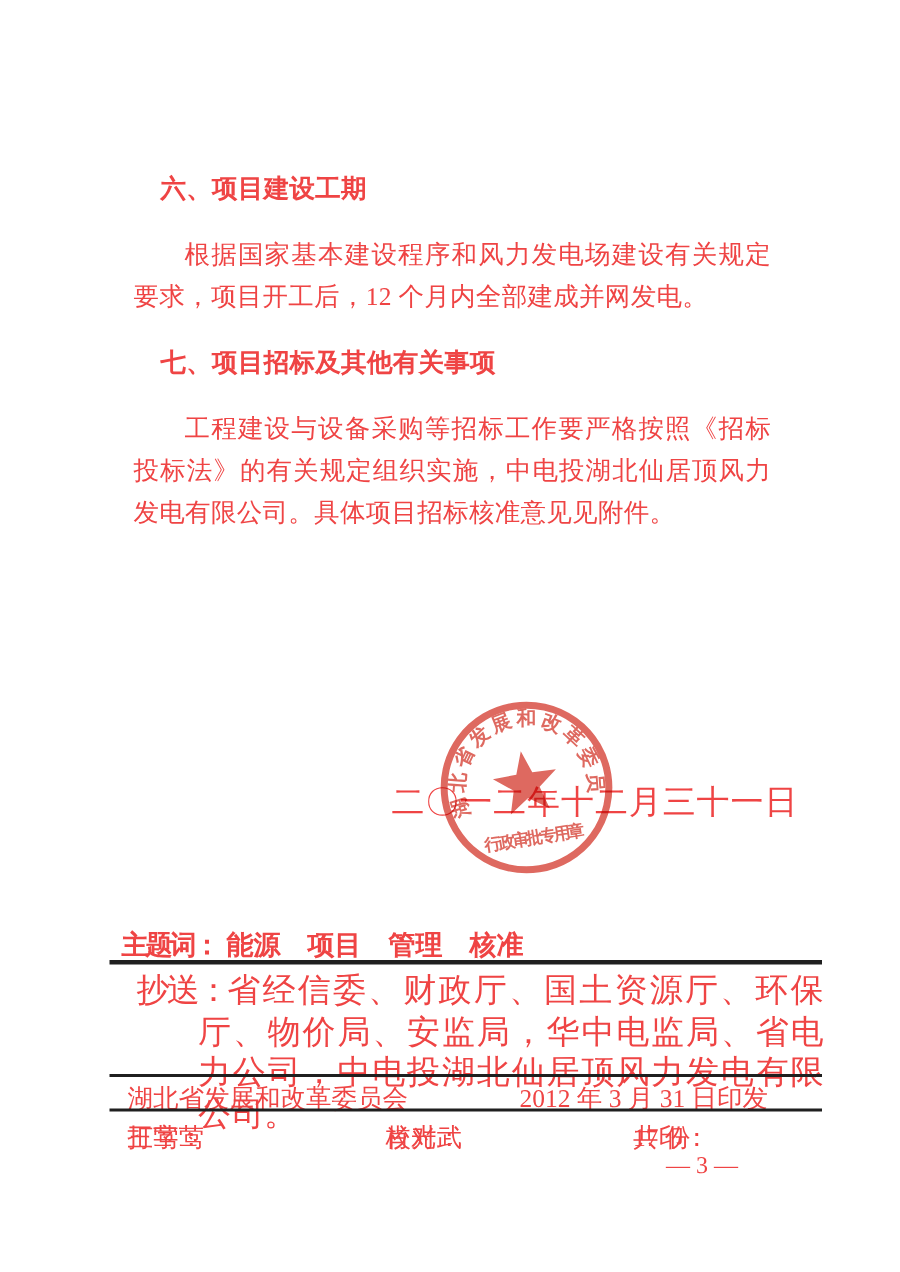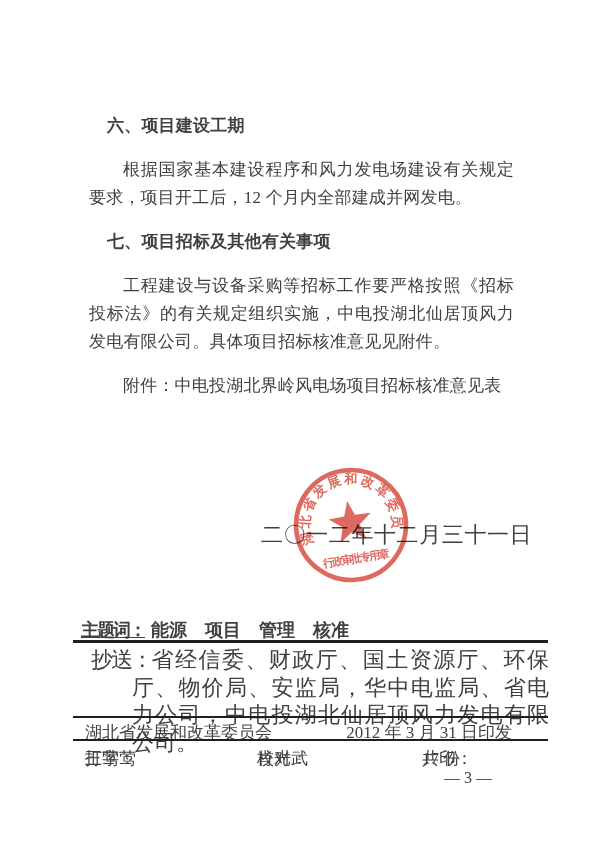--- a/index.html
+++ b/index.html
@@ -2,21 +2,21 @@
 <html><head>
 <meta charset="utf-8">
 <style>
   html,body{margin:0;padding:0;background:#ffffff;}
   .page{
     position:relative;
     width:600px;height:848px;
     background:#ffffff;
     overflow:hidden;
     font-family:"Liberation Serif","DejaVu Serif",serif;
-    color:#404040;
+    color:#ef4444;
   }
   
   .doc-body{
     position:absolute;left:73px;top:112px;width:457px;
     font-size:17px;line-height:28px;letter-spacing:.2px;
     text-align:justify;
   }
   .doc-body p{margin:16px;text-indent:2em;}
   .sec-heading{
     margin:0;text-indent:2em;
@@ -36,21 +36,21 @@
     transform:rotate(-9deg);
     mix-blend-mode:multiply;opacity:.85;
     z-index:2;
   }
   
   .kw-row{
     position:absolute;left:81px;top:618px;white-space:nowrap;
     font-family:"Liberation Sans","DejaVu Sans",sans-serif;
     font-weight:700;font-size:18px;
   }
-  .kw-label{letter-spacing:-2px;margin-right:6px;text-decoration:underline;}
+  .kw-label{letter-spacing:-2px;margin-right:6px;}
   .rule{position:absolute;left:73px;width:475px;background:#1f1f1f;height:2px;}
   .rule-a{top:640px;height:2.5px;}
   .rule-b{top:716px;}
   .rule-c{top:739px;}
   .cc-row{
     position:absolute;left:91px;top:646px;width:458px;
     font-size:22px;line-height:27.5px;text-align:justify;
     padding-left:41px;text-indent:-41px;box-sizing:border-box;
   }
   .cc-label{letter-spacing:-3.3px;}
@@ -65,21 +65,20 @@
 </head>
 <body>
 
 <div class="page">
 
   <div class="doc-body">
     <h3 class="sec-heading">六、项目建设工期</h3>
     <p>根据国家基本建设程序和风力发电场建设有关规定要求，项目开工后，12 个月内全部建成并网发电。</p>
     <h3 class="sec-heading">七、项目招标及其他有关事项</h3>
     <p>工程建设与设备采购等招标工作要严格按照《招标投标法》的有关规定组织实施，中电投湖北仙居顶风力发电有限公司。具体项目招标核准意见见附件。</p>
-    <p class="attachment">附件：中电投湖北界岭风电场项目招标核准意见表</p>
   </div>
 
   <div class="issue-date">二〇一二年十二月三十一日</div>
 
   <svg class="seal" viewBox="0 0 120 120" xmlns="http://www.w3.org/2000/svg">
     <defs>
       <path id="sealArc" d="M 21.5 74 A 41 41 0 1 1 98.5 74" fill="none"></path>
     </defs>
     <circle cx="60" cy="60" r="54" fill="none" stroke="#d94f44" stroke-width="4.6"></circle>
     <polygon fill="#d94f44" points="60,36 65.3,50.7 80.9,51.2 68.6,60.8 72.9,75.8 60,67 47.1,75.8 51.4,60.8 39.1,51.2 54.7,50.7"></polygon>

